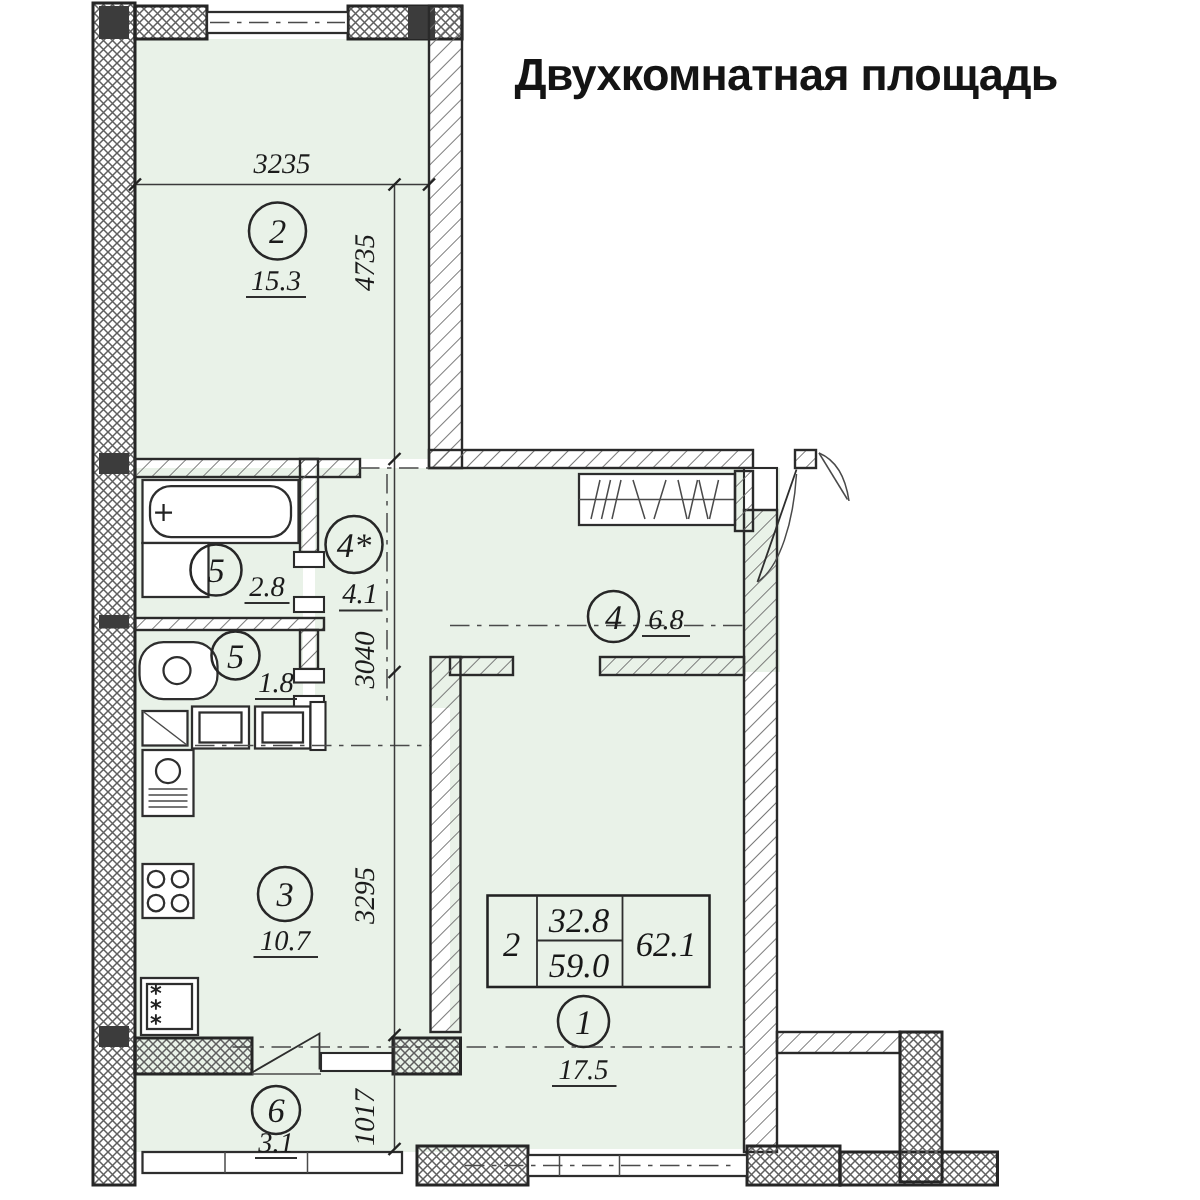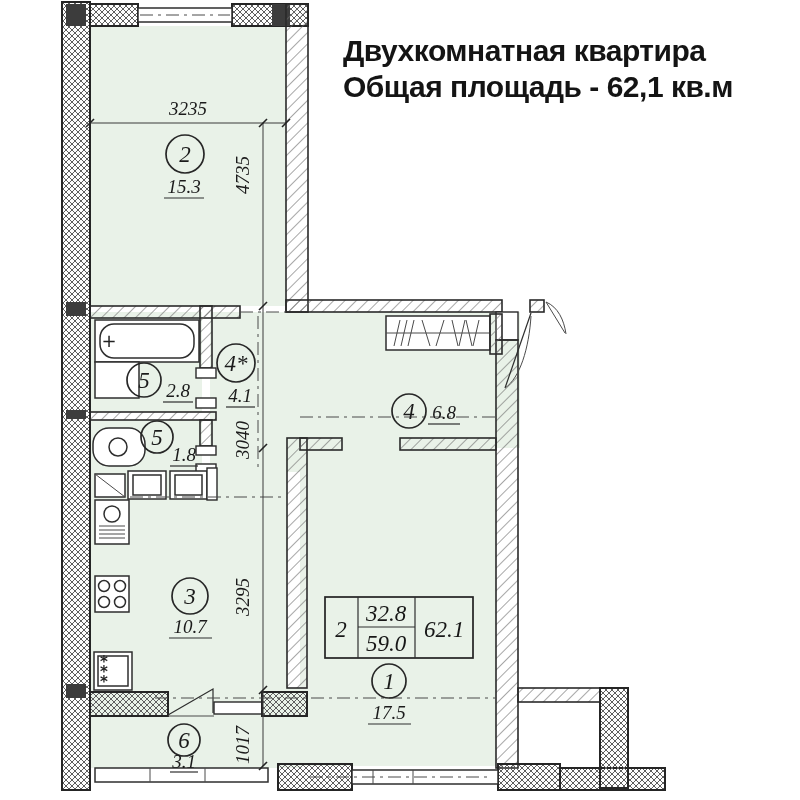--- a/index.html
+++ b/index.html
@@ -26,22 +26,21 @@
   .tbl{font:italic 23px "Liberation Serif",serif;fill:#171717;text-anchor:middle;}
   .ast{font:700 15px "DejaVu Sans",sans-serif;fill:#222;text-anchor:middle;}
   .tap{font:400 18px "DejaVu Sans",sans-serif;fill:#222;text-anchor:middle;}
 </style>
 </head>
 <body>
 
 <div id="stage">
 
   <div class="title-block">
-    <div>Двухкомнатная квартира</div>
-    <div>Общая площадь - 62,1 кв.м</div>
+    <div>Двухкомнатная площадь</div>
   </div>
 
   <svg id="plan-svg" width="800" height="800" viewBox="0 0 800 800">
     <defs>
       <pattern id="hatch" width="8" height="8" patternUnits="userSpaceOnUse" patternTransform="rotate(45)">
         <line x1="0" y1="0" x2="0" y2="8" stroke="#6b6b6b" stroke-width="1.2"></line>
       </pattern>
       <pattern id="xhatch" width="6" height="6" patternUnits="userSpaceOnUse">
         <path d="M0 0 L6 6 M6 0 L0 6" stroke="#5f5f5f" stroke-width="1"></path>
       </pattern>

